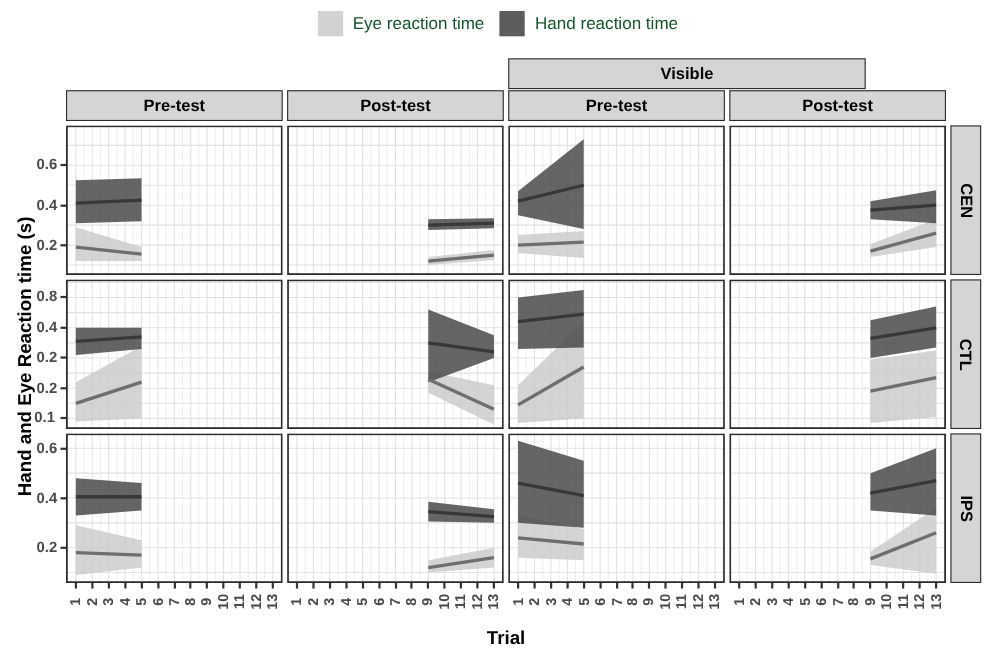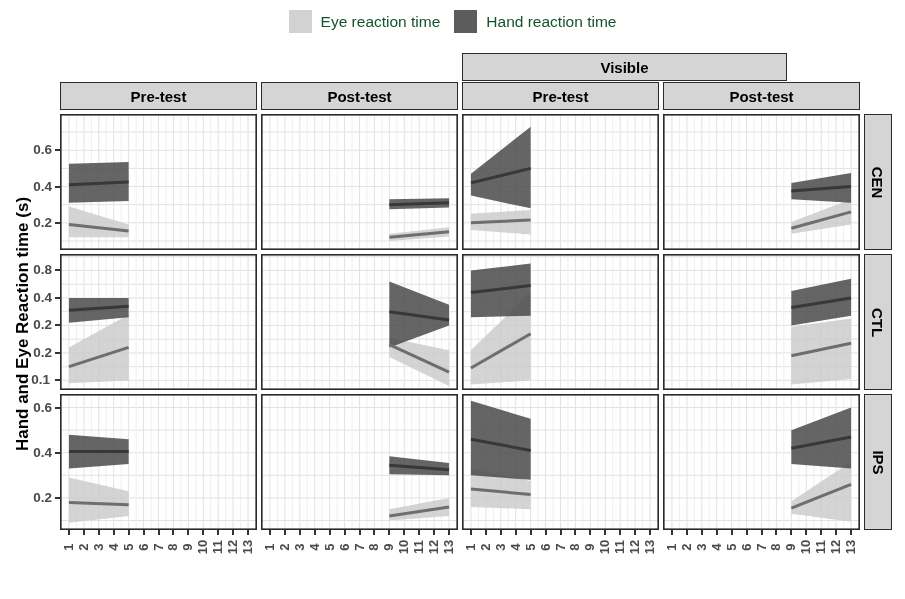--- a/index.html
+++ b/index.html
@@ -83,20 +83,21 @@
     <span class="vtext">CEN</span>
   </div>
   <div class="strip" id="rs-1">
     <span class="vtext">CTL</span>
   </div>
   <div class="strip" id="rs-2">
     <span class="vtext">IPS</span>
   </div>
 
   <div class="y-title">Hand and Eye Reaction time (s)</div>
+  <div class="x-title">Trial</div>
 
   <div id="grid">
       <div class="ytick-label" style="left: 18px; top: 214.8px; position: absolute; width: 34px;">0.2</div>
       <div class="tick-mark" style="left: 55px; top: 221.8px; width: 5px; height: 2px; position: absolute;"></div>
       <div class="ytick-label" style="left: 18px; top: 178.533px; position: absolute; width: 34px;">0.4</div>
       <div class="tick-mark" style="left: 55px; top: 185.533px; width: 5px; height: 2px; position: absolute;"></div>
       <div class="ytick-label" style="left: 18px; top: 142.267px; position: absolute; width: 34px;">0.6</div>
       <div class="tick-mark" style="left: 55px; top: 149.267px; width: 5px; height: 2px; position: absolute;"></div>
       <svg width="197" height="136" viewBox="0 0 197 136" class="panel-svg" style="left: 60px; top: 114px;">
         <rect x="0" y="0" width="197" height="136" fill="#ffffff"></rect>

